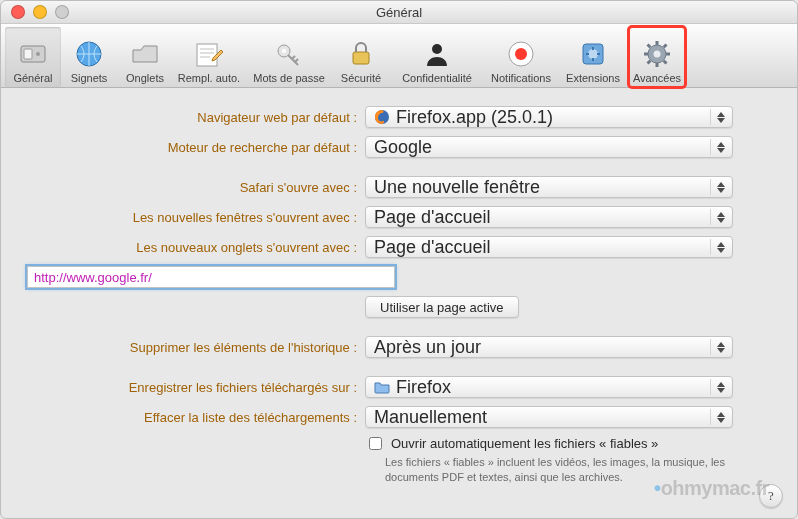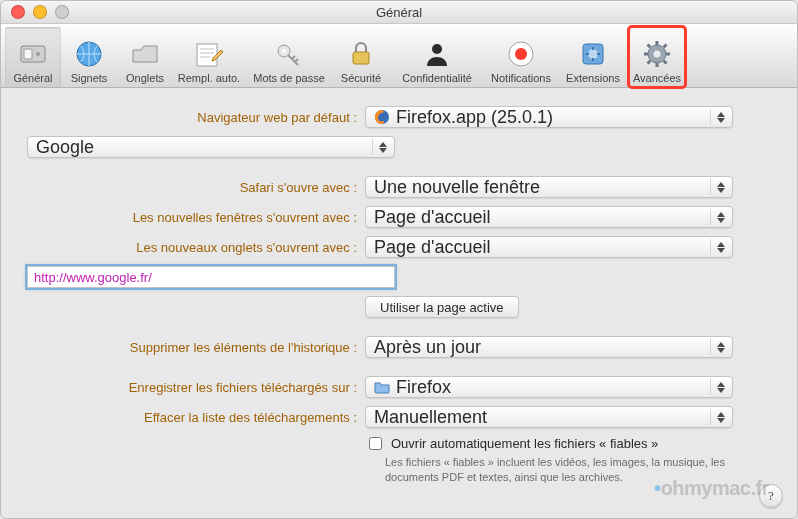--- a/index.html
+++ b/index.html
@@ -197,20 +197,21 @@
               </svg>
             <svg width="8" height="5">
                 <path d="M0 0l4 5 4-5z" fill="#4b4b4b"></path>
               </svg>
           </span>
         </div>
       </div>
     </div>
 
     <div class="row">
+      <div class="lbl">Moteur de recherche par défaut :</div>
       <div class="field">
         <div class="aqua-popup">
           <span>Google</span>
           <span class="arrows">
             <svg width="8" height="5">
                 <path d="M0 5l4-5 4 5z" fill="#4b4b4b"></path>
               </svg>
             <svg width="8" height="5">
                 <path d="M0 0l4 5 4-5z" fill="#4b4b4b"></path>
               </svg>

